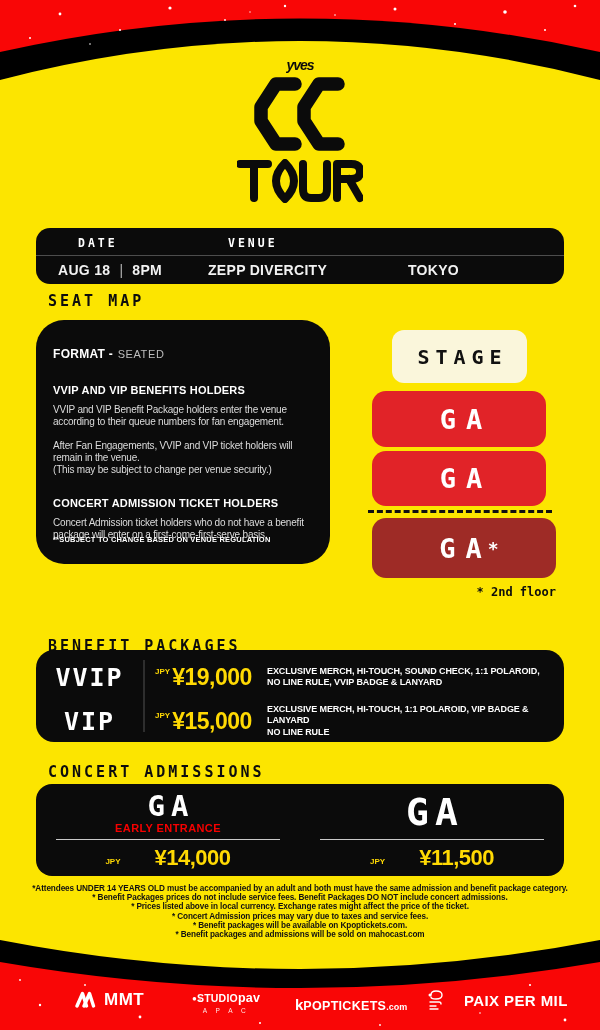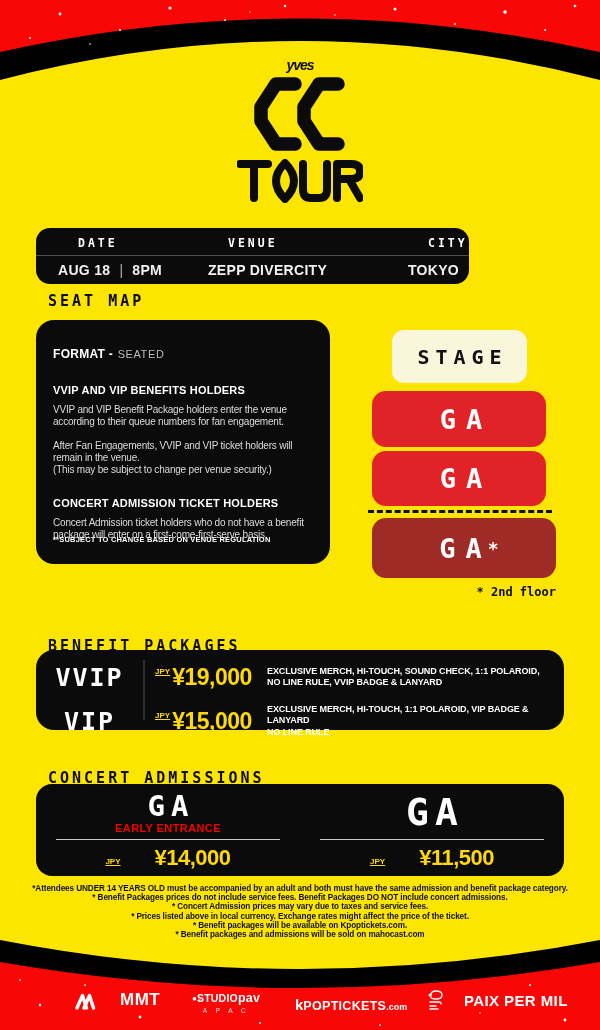--- a/index.html
+++ b/index.html
@@ -14,30 +14,30 @@
   
   .logo-wrap{position:absolute;top:57px;left:0;right:0;text-align:center;color:#0b0b0b;}
   .artist-logo{display:block;font:italic 900 14px "Liberation Sans",sans-serif;letter-spacing:-1px;color:#0b0b0b;}
   .cc-svg{margin:2px auto 0;}
   .tour-svg{margin:6px auto 0;}
 
   
   .sec-heading{position:absolute;font:800 15px "DejaVu Sans Mono",monospace;letter-spacing:3px;color:#0d0d0d;}
 
   
-  .show-table{position:absolute;left:36px;top:228px;width:433px;height:56px;background:#0b0b0b;border-radius:14px;box-sizing:border-box;}
+  .show-table{position:absolute;left:36px;top:228px;width:528px;height:56px;background:#0b0b0b;border-radius:14px;box-sizing:border-box;}
   .t-head{display:grid;grid-template-columns:150px 200px 1fr;box-sizing:border-box;height:28px;
           padding:8px 0 0 42px;border-bottom:1px solid #4d4d4d;
           font:700 11.5px "DejaVu Sans Mono",monospace;letter-spacing:3px;color:#fff;}
   .t-row{display:grid;grid-template-columns:150px 200px 1fr;padding:6px 0 0 22px;
          font:700 14px "Liberation Sans",sans-serif;color:#f2f2f2;letter-spacing:0.3px;}
   .t-pipe{opacity:.7;font-weight:400;margin:0 9px;}
 
   
-  .seat-box{position:absolute;left:36px;top:320px;width:294px;height:244px;background:#0b0b0b;border-radius:18px;
+  .seat-box{position:absolute;left:36px;top:320px;width:294px;height:244px;background:#0b0b0b;border-radius:28px;
             box-sizing:border-box;padding:24px 17px;color:#e2e2e2;}
   .format-line{margin-bottom:22px;}
   .format-label{font:800 12px "Liberation Sans",sans-serif;color:#fff;letter-spacing:0.3px;}
   .format-value{font:400 11px "Liberation Sans",sans-serif;color:#bdbdbd;letter-spacing:0.6px;}
   .sm-title{font:800 11px "Liberation Sans",sans-serif;color:#fff;letter-spacing:0.2px;margin-bottom:8px;}
   .sm-title.second{margin-top:21px;}
   .sm-para{font:400 10px "Liberation Sans",sans-serif;color:#dcdcdc;line-height:12px;letter-spacing:-0.2px;
            white-space:pre-line;margin-bottom:12px;}
   .sm-footnote{position:absolute;left:17px;bottom:20px;font:800 7.5px "Liberation Sans",sans-serif;color:#fff;letter-spacing:0.2px;}
 
@@ -49,27 +49,27 @@
         border-radius:14px;color:#fff;font:800 27px "DejaVu Sans Mono",monospace;letter-spacing:10px;padding-left:10px;box-sizing:border-box;}
   .zone-1{top:391px;height:56px;background:var(--ga_red,#E12328);}
   .zone-2{top:451px;height:55px;background:var(--ga_red,#E12328);}
   .zone-3{top:518px;height:60px;width:184px;background:var(--ga_dark,#9E2B26);}
   .zone-suffix{font-size:18px;letter-spacing:0;vertical-align:12px;margin-left:-4px;}
   .dash-line{position:absolute;left:368px;top:510px;width:184px;border-top:3px dashed #101010;}
   .floor-note{position:absolute;left:372px;top:585px;width:184px;text-align:right;
               font:700 12px "DejaVu Sans Mono",monospace;color:#0d0d0d;}
 
   
-  .benefit-box{position:absolute;left:36px;top:650px;width:528px;height:80px;background:#0b0b0b;border-radius:18px;
+  .benefit-box{position:absolute;left:36px;top:650px;width:528px;height:92px;background:#0b0b0b;border-radius:18px;
                box-sizing:border-box;padding-top:5px;}
   .benefit-divider{position:absolute;left:107px;top:10px;bottom:10px;width:2px;background:#2e2e2e;}
   .b-row{display:grid;grid-template-columns:107px 112px 1fr;align-items:center;height:44px;}
   .b-tier{text-align:center;font:800 25px "DejaVu Sans Mono",monospace;letter-spacing:2px;color:#fff;}
   .b-price{padding-left:12px;white-space:nowrap;}
-  .jpy{font:800 8px "Liberation Sans",sans-serif;color:var(--price_yellow,#FFD903);vertical-align:top;position:relative;top:3px;margin-right:2px;text-decoration:underline;}
+  .jpy{font:800 8px "Liberation Sans",sans-serif;color:var(--price_yellow,#FFD903);vertical-align:top;position:relative;top:3px;margin-right:2px;}
   .price{font:800 23px "Liberation Sans",sans-serif;color:var(--price_yellow,#FFD903);letter-spacing:-0.5px;}
   .b-desc{font:700 9px "Liberation Sans",sans-serif;color:#fff;line-height:11.5px;letter-spacing:-0.1px;
           white-space:pre-line;padding:0 8px 0 12px;}
 
   
   .adm-box{position:absolute;left:36px;top:784px;width:528px;height:92px;background:#0b0b0b;border-radius:16px;
            display:flex;box-sizing:border-box;}
   .adm-col{flex:1;display:flex;flex-direction:column;}
   .adm-top{height:55px;display:flex;flex-direction:column;align-items:center;justify-content:center;}
   .adm-ga{font:800 29px "DejaVu Sans Mono",monospace;letter-spacing:6px;color:#fff;padding-left:6px;}
@@ -78,21 +78,21 @@
   .adm-col hr{border:0;border-top:1px solid #c9c9c9;width:85%;margin:0 auto;}
   .adm-price{flex:1;display:flex;align-items:center;justify-content:center;}
   .adm-price .price{font-size:22px;margin-left:32px;}
 
   
   .fine-print{position:absolute;left:0;right:0;top:884px;text-align:center;
               font:700 8.2px "Liberation Sans",sans-serif;color:#111;line-height:9.2px;letter-spacing:-0.1px;}
 
   
   .flogo{position:absolute;color:#fff;}
-  .logo-mmt{left:74px;top:990px;display:flex;align-items:flex-end;gap:20px;}
+  .logo-mmt{left:74px;top:990px;display:flex;align-items:flex-start;gap:4px;}
   .mmt-text{font:800 17px "Liberation Sans",sans-serif;letter-spacing:0.5px;}
   .logo-pav{left:188px;top:991px;width:76px;text-align:center;}
   .pav-line1{font:700 10.5px "Liberation Sans",sans-serif;letter-spacing:0.2px;white-space:nowrap;}
   .pav-dot{font-size:8px;vertical-align:1px;}
   .pav-suffix{font:800 12.5px "Liberation Sans",sans-serif;text-transform:lowercase;}
   .pav-sub{font:400 6.5px "Liberation Sans",sans-serif;letter-spacing:3.5px;margin-top:2px;color:rgba(255,255,255,.9);}
   .logo-kpop{left:295px;top:996px;white-space:nowrap;}
   .kpop-prefix{font:700 15px "Liberation Sans",sans-serif;}
   .kpop-main{font:700 12.5px "Liberation Sans",sans-serif;letter-spacing:0.3px;text-align:center;}
   .kpop-suffix{font:700 9px "Liberation Sans",sans-serif;margin-top:40px;}
@@ -157,21 +157,20 @@
       <path d="M48,4 Q57,13 57,22 Q57,31 48,40 Q39,31 39,22 Q39,13 48,4 Z"></path>
       <path d="M66,5 V30 Q66,39 74,39 H82 Q90,39 90,30 V5"></path>
       <path d="M100,39 V5 H114 Q123,5 123,12 V13 Q123,20 114,20 H102 M112,20 L123,39"></path>
     </svg>
   </div>
 
   <div class="show-table">
     <div class="t-head">
       <span>DATE</span>
       <span>VENUE</span>
-      <span>CITY</span>
     </div>
     <div class="t-row">
       <span>
         <span>AUG 18</span><span class="t-pipe">|</span><span>8PM</span>
       </span>
       <span>ZEPP DIVERCITY</span>
       <span>TOKYO</span>
     </div>
   </div>
 
@@ -224,21 +223,21 @@
     <div class="b-row">
       <div class="b-tier">VIP</div>
       <div class="b-price">
         <span class="jpy">JPY</span><span class="price">¥15,000</span>
       </div>
       <div class="b-desc">EXCLUSIVE MERCH, HI-TOUCH, 1:1 POLAROID, VIP BADGE &amp; LANYARD
 NO LINE RULE</div>
     </div>
   </div>
 
-  <div class="sec-heading" style="left:48px;top:763px;margin-top:6px;">CONCERT ADMISSIONS</div>
+  <div class="sec-heading" style="left:48px;top:763px;">CONCERT ADMISSIONS</div>
   <div class="adm-box">
     <div class="adm-col">
       <div class="adm-top">
         <span class="adm-ga">GA</span>
         <span class="adm-sub">EARLY ENTRANCE</span>
       </div>
       <hr>
       <div class="adm-price">
         <span class="jpy">JPY</span>
           <span class="price">¥14,000</span>
@@ -253,22 +252,22 @@
       <div class="adm-price">
         <span class="jpy">JPY</span>
           <span class="price">¥11,500</span>
       </div>
     </div>
   </div>
 
   <div class="fine-print">
     <div>*Attendees UNDER 14 YEARS OLD must be accompanied by an adult and both must have the same admission and benefit package category.</div>
     <div>* Benefit Packages prices do not include service fees. Benefit Packages DO NOT include concert admissions.</div>
+    <div>* Prices listed above in local currency. Exchange rates might affect the price of the ticket.</div>
     <div>* Concert Admission prices may vary due to taxes and service fees.</div>
-    <div>* Prices listed above in local currency. Exchange rates might affect the price of the ticket.</div>
     <div>* Benefit packages will be available on Kpoptickets.com.</div>
     <div>* Benefit packages and admissions will be sold on mahocast.com</div>
   </div>
 
   <div class="flogo logo-mmt">
     <svg width="26" height="18" viewBox="0 0 26 18" fill="none" stroke="#fff" stroke-width="3.4" stroke-linecap="round" stroke-linejoin="round">
       <path d="M3,16 L8.5,3.5 L12.5,16"></path>
       <path d="M10,16 L15.5,3.5 L19.5,16"></path>
     </svg>
     <span class="mmt-text">MMT</span>

